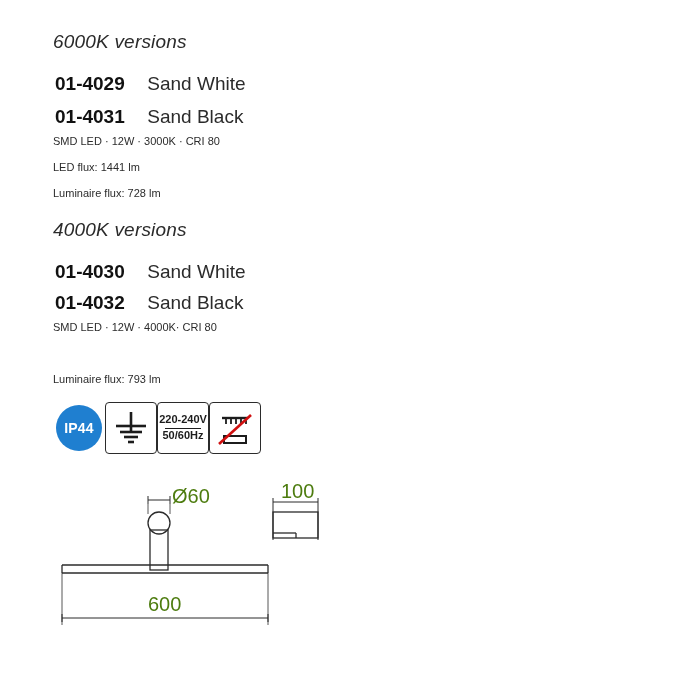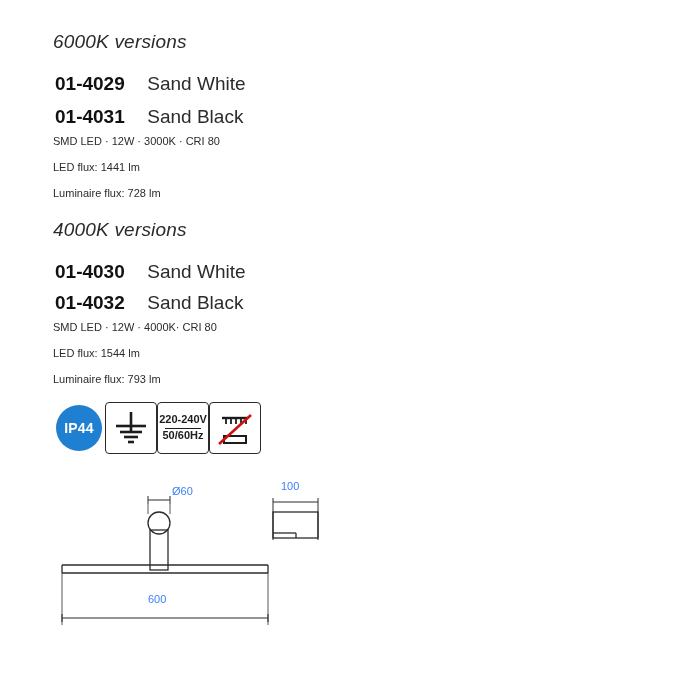--- a/index.html
+++ b/index.html
@@ -110,22 +110,22 @@
   
   .draw {
     position: absolute;
     left: 0;
     top: 470px;
     width: 700px;
     height: 180px;
   }
   .dim-label {
     position: absolute;
-    font-size: 11px;
-    color: #3b82f6;
+    font-size: 20px;
+    color: #4d7c0f;
     white-space: nowrap;
   }
 </style>
 </head>
 <body>
 
 <div class="sheet">
 
   <div class="section-title" style="left:53px; top:31px;">6000K versions</div>
 
@@ -153,21 +153,20 @@
     <span class="finish">Sand White</span>
   </div>
 
   <div class="code-row" style="left:55px; top:292px;">
     <span class="code">01-4032</span>
     <span style="display:inline-block;width:12px"></span>
     <span class="finish">Sand Black</span>
   </div>
 
   <div class="spec-line" style="left:53px; top:321px;">SMD LED · 12W · 4000K· CRI 80</div>
-  <div class="spec-line" style="left:53px; top:347px;">LED flux: 1544 lm</div>
   <div class="spec-line" style="left:53px; top:373px;">Luminaire flux: 793 lm</div>
 
   <div class="icon-row">
 
     <div class="icon-box" style="border:none;">
       <div class="ip-circle">IP44</div>
     </div>
 
     <div class="icon-box">
       <svg width="50" height="50" viewBox="0 0 50 50">

